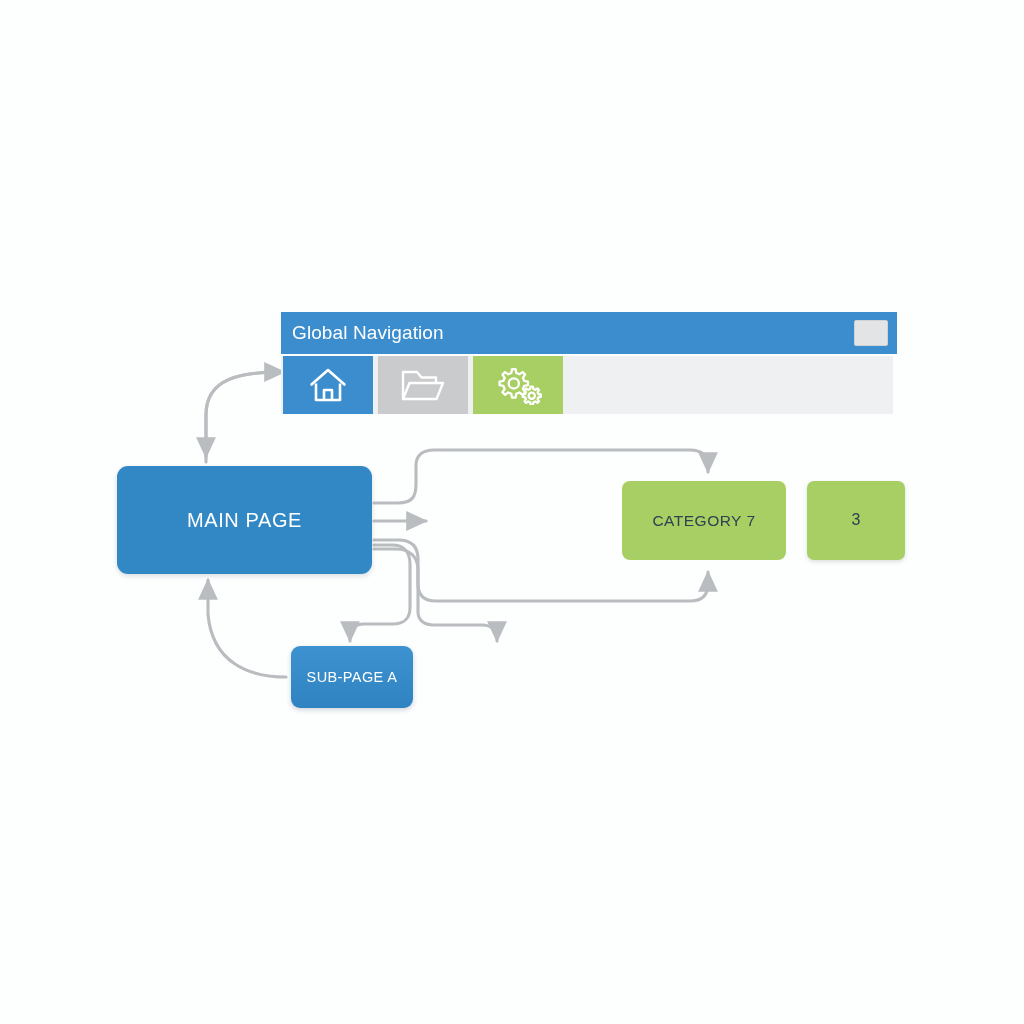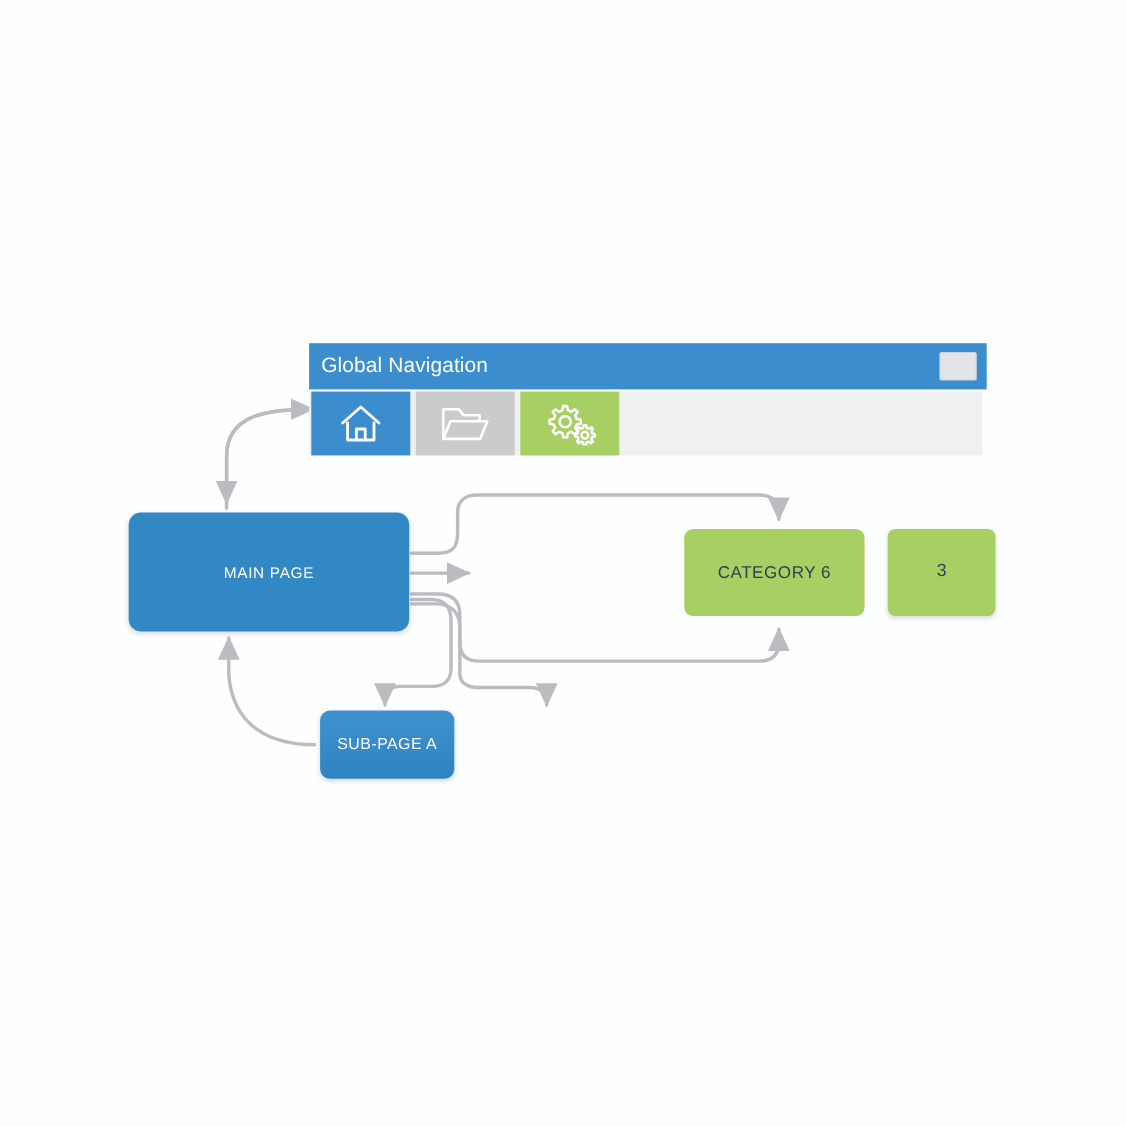--- a/index.html
+++ b/index.html
@@ -97,21 +97,21 @@
     line-height: 1.15;
   }
   .node-main {
     left: 117px;
     top: 466px;
     width: 255px;
     height: 108px;
     background: #3288c4;
     border-radius: 11px;
     color: #ffffff;
-    font-size: 14px;
+    font-size: 20px;
     letter-spacing: 0.6px;
     box-shadow: 0 2px 5px rgba(40,70,95,0.18);
   }
   .node-cat {
     top: 481px;
     height: 79px;
     background: #a8cf63;
     border-radius: 8px;
     color: #2e4152;
     font-size: 15.5px;
@@ -236,21 +236,21 @@
       </div>
 
     </div>
   </div>
 
   <div class="node node-main">
     <span>MAIN PAGE</span>
   </div>
 
   <div class="node node-cat node-cat-2">
-    <span>CATEGORY 6</span>
+    <span>CATEGORY 7</span>
   </div>
   <div class="node node-cat-3">
     <span>3</span>
   </div>
 
   <div class="node node-sub node-sub-a">
     <span>SUB-PAGE A</span>
   </div>
 
 </div>

